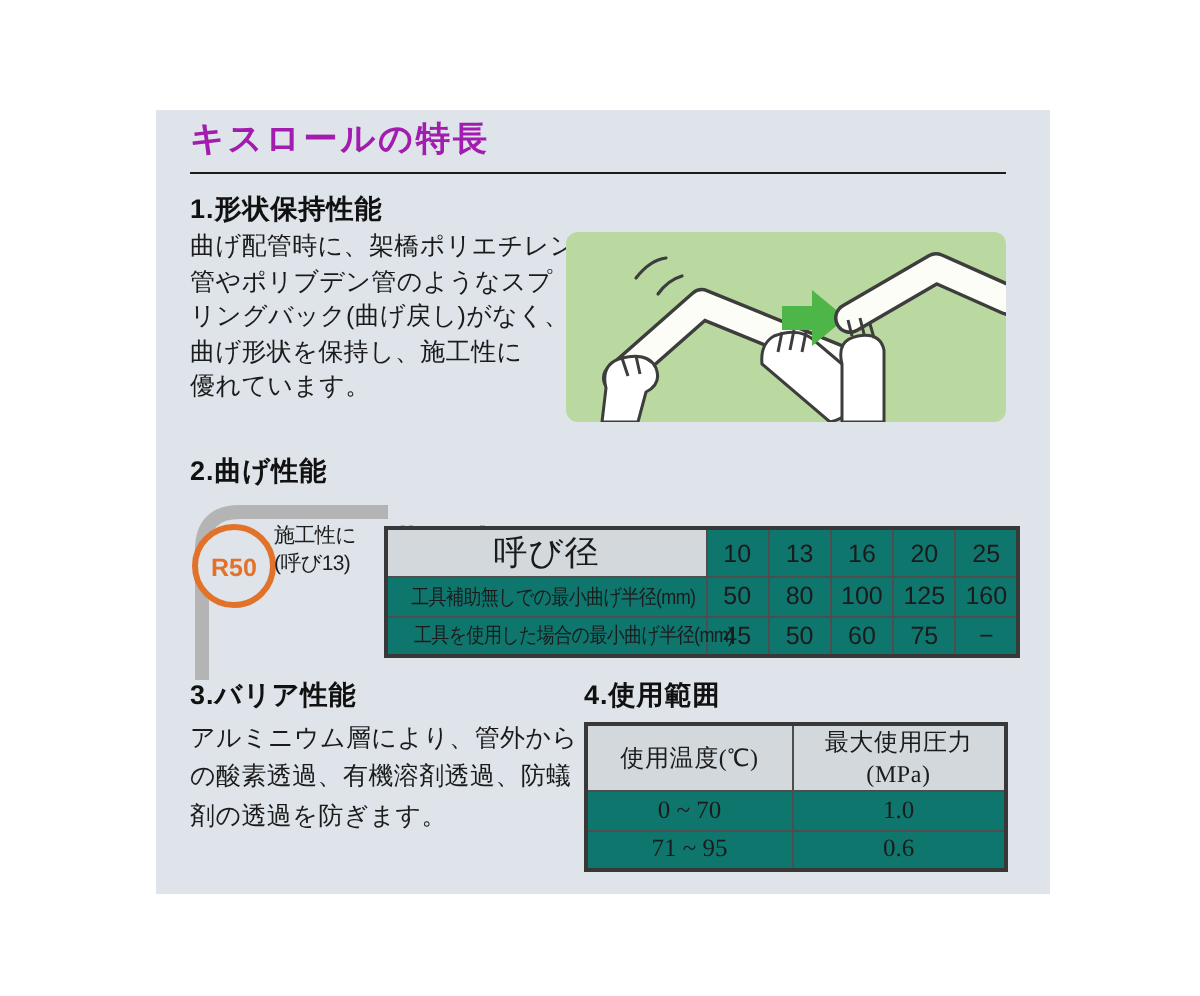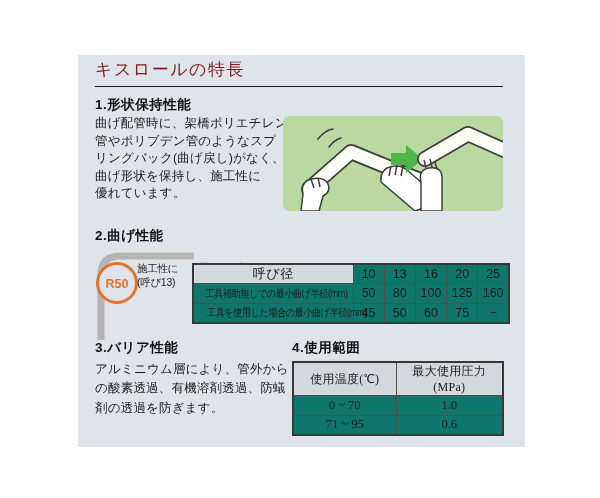--- a/index.html
+++ b/index.html
@@ -1,19 +1,19 @@
 <!DOCTYPE html>
 <html><head>
 <meta charset="utf-8">
 <style>
   * { margin:0; padding:0; box-sizing:border-box; }
   html,body { width:600px; height:498px; background:#ffffff; font-family:"Liberation Sans", sans-serif; color:#1d1d1d; }
   .panel { position:absolute; left:78px; top:55px; width:447px; height:392px; background:#dee4e9; }
 
-  .page-title { position:absolute; left:17px; top:3px; font-size:17px; font-weight:normal; letter-spacing:1.5px; color:#7f1d1d; }
+  .page-title { position:absolute; left:17px; top:3px; font-size:17px; font-weight:bold; letter-spacing:1.5px; color:#a21caf; }
   .title-rule { position:absolute; left:17px; top:31px; width:408px; height:0; border-top:1.6px solid #1c1c1c; }
 
   .sec-heading { position:absolute; font-size:13.5px; font-weight:bold; letter-spacing:0.5px; color:#111; }
   .h-s1 { left:17px; top:41px;text-align:right; }
   .h-s2 { left:17px; top:172px; }
   .h-s3 { left:17px; top:284px; }
   .h-s4 { left:214px; top:284px; }
 
   .body-text { position:absolute; white-space:pre-line; font-size:12.5px; letter-spacing:0.2px; color:#1b1b1b; }
   .b-s1 { left:17px; top:60px; width:200px; line-height:17.6px; }
@@ -24,21 +24,21 @@
   .r50svg { position:absolute; left:16px; top:193px; }
   .prod-label { position:absolute; left:59px; top:206px; font-size:10.5px; line-height:14px; letter-spacing:-0.3px; color:#1d1d1d; }
 
   .bend-title { position:absolute; left:117px; top:205px; font-size:18px; font-weight:bold; letter-spacing:0.5px; }
 
   table { border-collapse:collapse; table-layout:fixed; }
   td { border:1px solid #4e4e4e; background:#0f766e; text-align:center; vertical-align:middle; padding:0; font-size:12.5px; color:#1b1b1b; }
   .t2 { position:absolute; left:114px; top:208px; width:318px; border:2px solid #383838; }
   .t2 td { height:19.5px; }
   .t2 .c-label { width:160px; }
-  .t2 tr.hdr td.lbl { background:#d2d8dc; font-size:13px; letter-spacing:0.5px; }
+  .t2 tr.hdr td.lbl { background:#d2d8dc; font-size:17px; letter-spacing:0.5px; }
   .squeeze { display:inline-block; transform:scaleX(0.86); transform-origin:center; white-space:nowrap; font-size:10.5px; letter-spacing:-0.4px; }
   .t4 { position:absolute; left:214px; top:306px; width:212px; border:2px solid #383838; }
   .t4 td { height:19.8px;font-family:Liberation Serif, serif; }
   .t4 .c1 { width:103px; }
   .t4 tr.hdr td { background:#d2d8dc; font-size:12px; letter-spacing:0.3px; }
 </style>
 </head>
 <body>
 
 <div class="panel">

